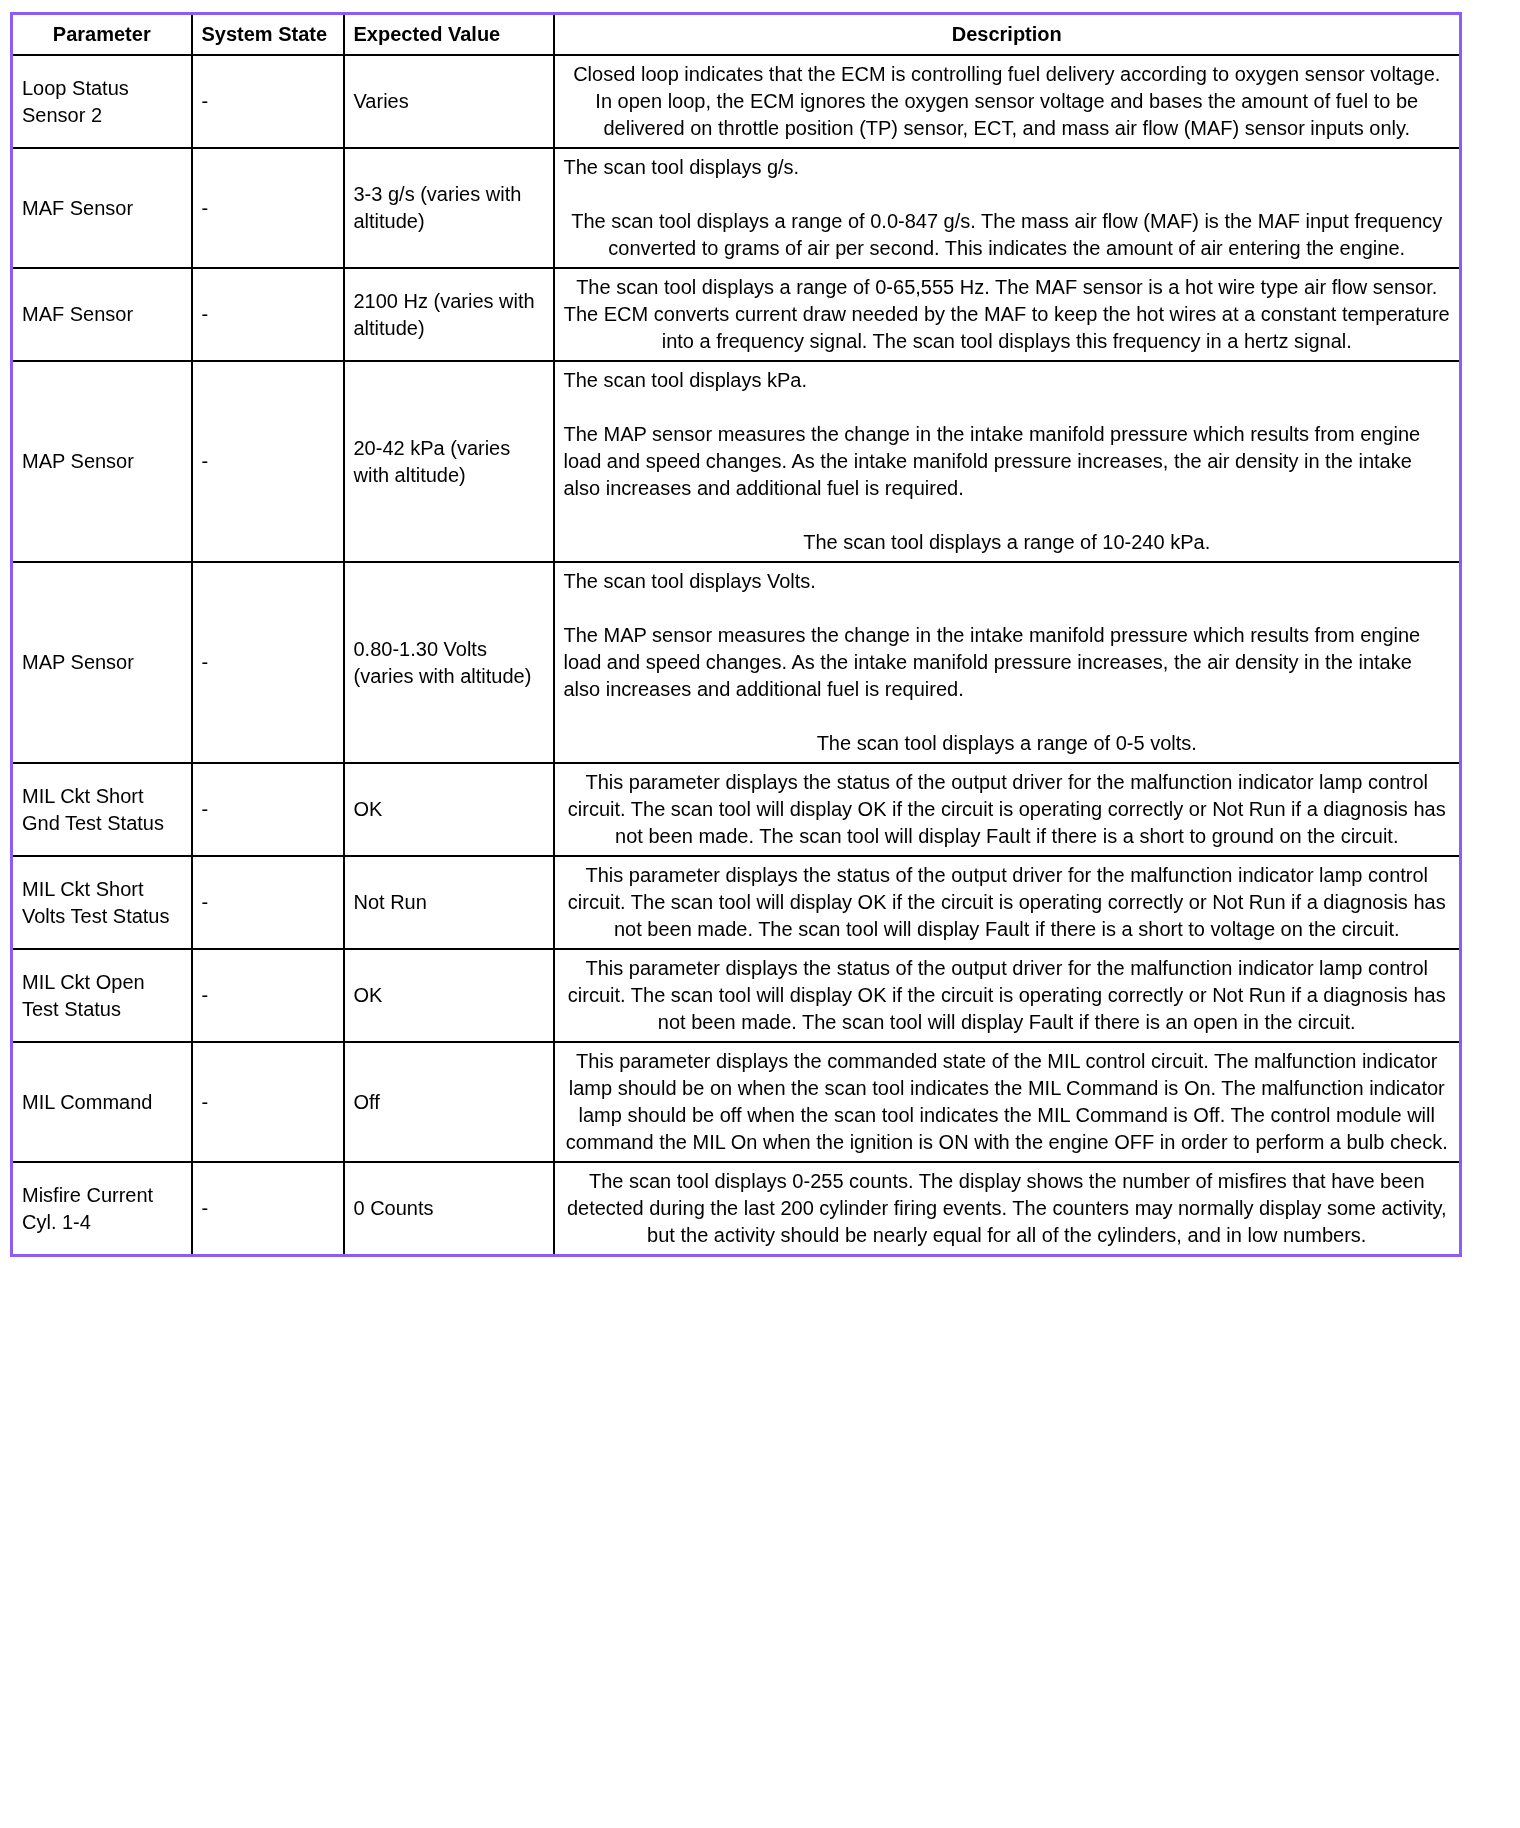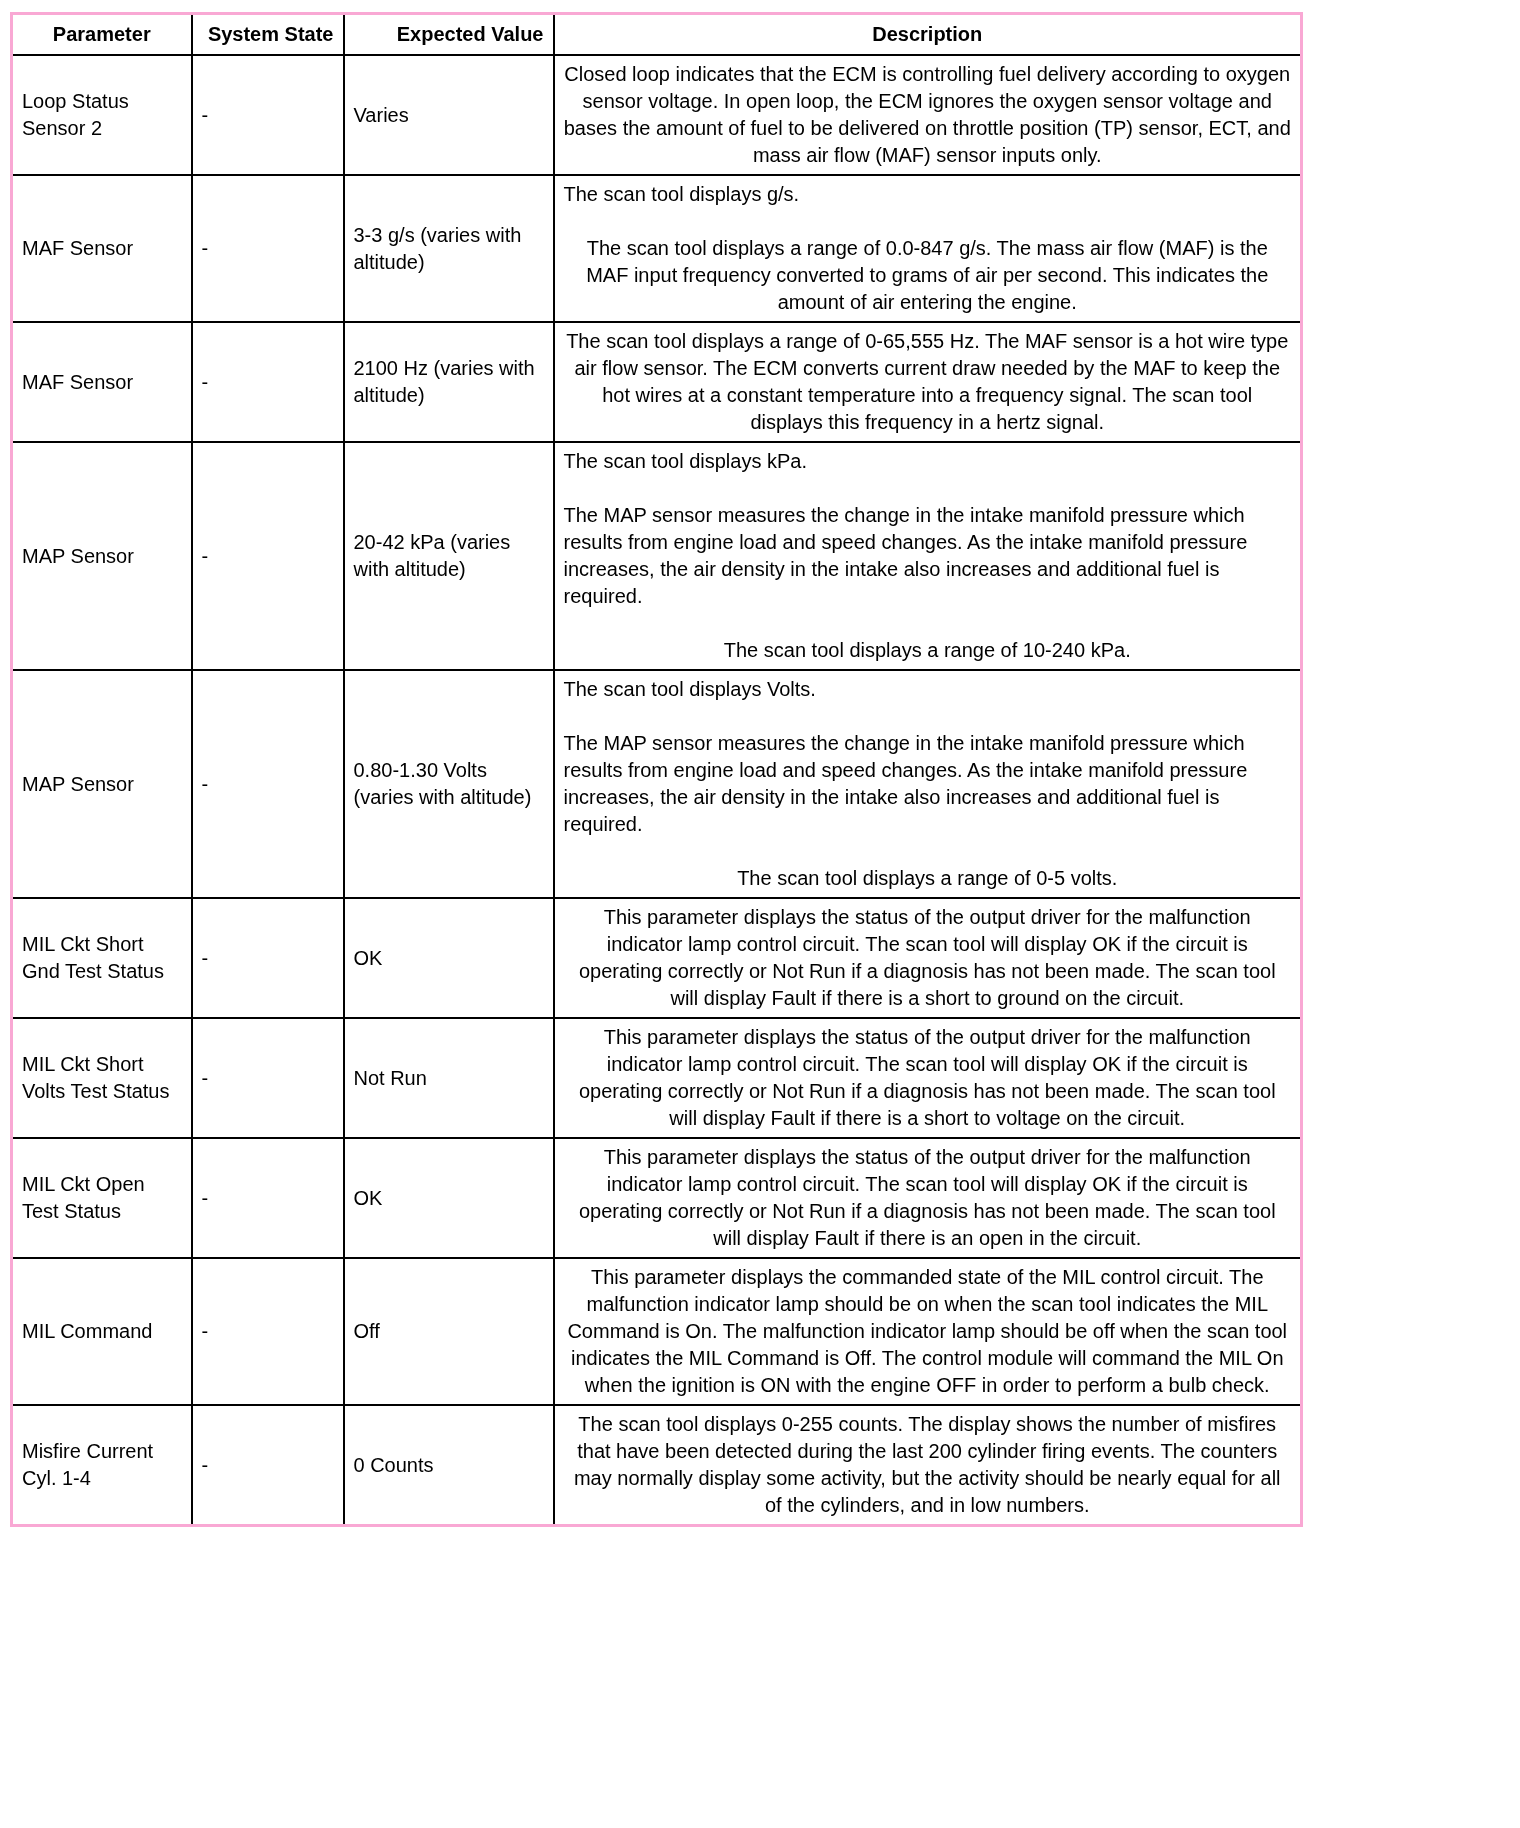--- a/index.html
+++ b/index.html
@@ -11,39 +11,39 @@
   }
   .page {
     width: 1520px;
     box-sizing: border-box;
     padding: 12px 10px;
     background: #ffffff;
   }
   table.spec-table {
     border-collapse: collapse;
     table-layout: fixed;
-    width: 1293px;
-    border: 3px solid #f9a8d4;
+    width: 1452px;
+    border: 3px solid #8b5cf6;
     font-size: 20px;
   }
   .spec-table th, .spec-table td {
     border: 2px solid #000000;
     padding: 5px 9px;
     line-height: 27px;
     vertical-align: middle;
     word-wrap: break-word;
   }
   .spec-table th {
     font-weight: bold;
     text-align: center;
     padding: 6px 9px;
   }
   .spec-table th.c-state,
   .spec-table th.c-expected {
-    text-align: right;
+    text-align: left;
   }
   col.c-param    { width: 180px; }
   col.c-state    { width: 152px; }
   col.c-expected { width: 210px; }
   td.c-param, td.c-state, td.c-expected {
     text-align: left;
   }
   td.c-desc {
     vertical-align: top;
     text-align: left;

